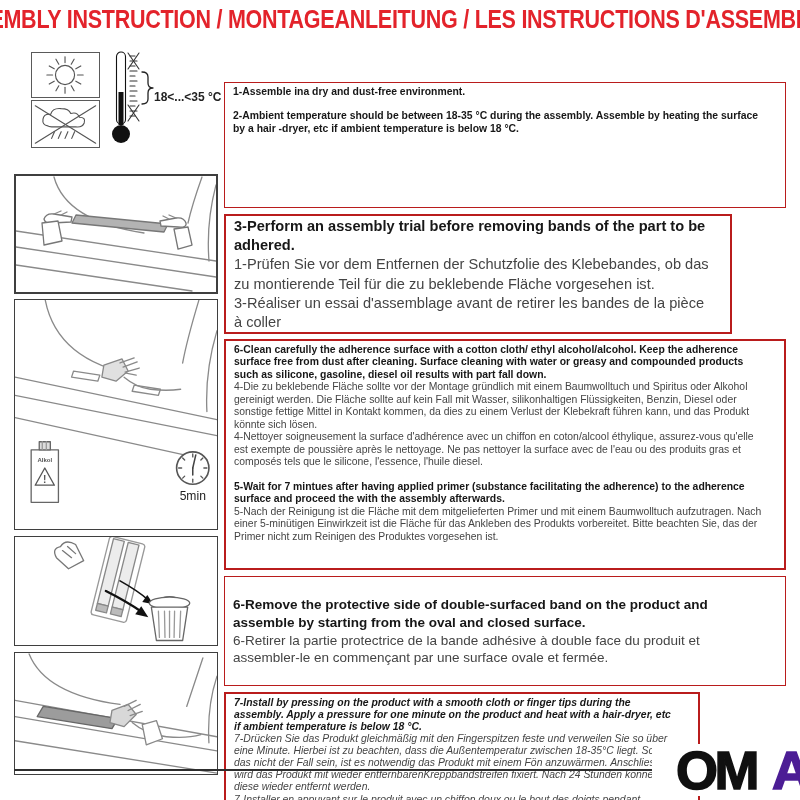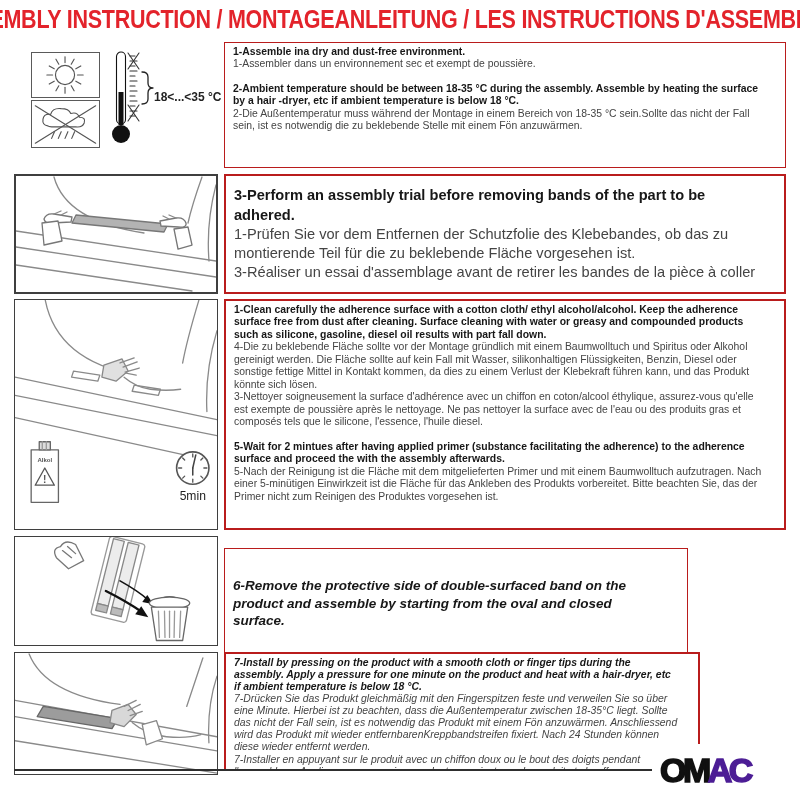--- a/index.html
+++ b/index.html
@@ -2,49 +2,49 @@
 <html><head>
 <meta charset="utf-8">
 <style>
   html,body{margin:0;padding:0;background:#fff;}
   .page{position:relative;width:800px;height:800px;background:#fff;overflow:hidden;
         font-family:"Liberation Sans",sans-serif;color:#222;}
   .title-wrap{position:absolute;left:0;top:5px;width:800px;display:flex;justify-content:center;}
   .title{font-size:25px;font-weight:700;color:#e3232b;white-space:nowrap;
          transform:scaleX(0.86);transform-origin:center;letter-spacing:-0.3px;}
   .box{position:absolute;box-sizing:border-box;background:#fff;}
-  .tbox{border:1px solid #b91c1c;padding:3px 20px 2px 8px;overflow:hidden;}
+  .tbox{border:1px solid #b91c1c;padding:3px 20px 2px 8px;overflow:hidden;margin-top:40px;}
   .ibox{border:1.5px solid #3f3f3f;overflow:hidden;}
   #r1l{left:14px;top:42px;width:204px;height:126px;}
   #r1t{left:224px;top:42px;width:562px;height:126px;border-width:1px;}
   #r2l{left:14px;top:174px;width:204px;height:120px;border-width:2px;}
-  #r2t{left:224px;top:174px;width:562px;height:120px;border-width:2.5px;display:flex;flex-direction:column;justify-content:center;}
+  #r2t{left:224px;top:174px;width:508px;height:120px;border-width:2.5px;display:flex;flex-direction:column;justify-content:center;}
   #r3l{left:14px;top:299px;width:204px;height:231px;}
   #r3t{left:224px;top:299px;width:562px;height:231px;border-width:2px;}
   #r4l{left:14px;top:536px;width:204px;height:110px;}
-  #r4t{left:224px;top:548px;width:464px;height:110px;border-width:1.5px;display:flex;flex-direction:column;justify-content:center;font-style:italic;}
+  #r4t{left:224px;top:536px;width:562px;height:110px;border-width:1.5px;display:flex;flex-direction:column;justify-content:center;}
   #r5l{left:14px;top:652px;width:204px;height:123px;}
   #r5t{left:224px;top:652px;width:476px;height:119px;border-width:2px;font-style:italic;}
   p{margin:0;color:#444;}
   p.b{color:#171717;font-weight:700;}
   .small p{font-size:10.4px;line-height:1.2;}
   .tight p{line-height:1.16;}
   .big p{font-size:14.6px;line-height:1.32;}
   .mid p{font-size:13.5px;line-height:1.3;}
   .gap{margin-top:12px;}
   .mini{position:absolute;border:1px solid #5a5a5a;background:#fff;box-sizing:border-box;}
   #sunbox{left:17px;top:10px;width:69px;height:46px;}
   #rainbox{left:17px;top:58px;width:69px;height:48px;}
   #thermo{position:absolute;left:94px;top:6px;width:64px;height:100px;}
   #templabel{position:absolute;left:140px;top:48px;font-size:12px;font-weight:700;color:#222;white-space:nowrap;}
   .art{width:100%;height:100%;display:block;}
   #bottom-rule{position:absolute;left:14px;top:769px;width:642px;height:2px;background:#2e2e2e;}
   #logo{position:absolute;left:652px;top:744px;width:140px;height:52px;background:#fff;z-index:5;
         display:flex;align-items:center;padding-left:8px;box-sizing:border-box;}
-  #logo span{font-size:34px;font-weight:700;letter-spacing:-3.5px;line-height:1;
+  #logo span{font-size:54px;font-weight:700;letter-spacing:-3.5px;line-height:1;margin-left:16px;
              -webkit-text-stroke:1.6px currentColor;}
   .logo-black{color:#101010;}
   .logo-red{color:#4c1d95;}
   svg{stroke-linecap:round;stroke-linejoin:round;}
 </style>
 </head>
 <body>
 
 <div class="page">
 
@@ -103,23 +103,21 @@
           <line x1="31" y1="3" x2="20" y2="19"></line>
         <line x1="20" y1="55" x2="31" y2="71"></line>
           <line x1="31" y1="55" x2="20" y2="71"></line>
         <path d="M 34,22 Q 40,22 40,27 L 40,33 Q 40,38 45,38 Q 40,38 40,43 L 40,49 Q 40,54 34,54" stroke="#222" stroke-width="1.3"></path>
       </svg>
     </div>
     <div id="templabel">18&lt;...&lt;35 °C</div>
   </div>
   <div class="box tbox small" id="r1t">
     <p class="b">1-Assemble ina dry and dust-free environment.</p>
-    <p>1-Assembler dans un environnement sec et exempt de poussière.</p>
     <p class="b gap">2-Ambient temperature should be between 18-35 °C  during the assembly. Assemble by heating the surface by a hair -dryer, etc if ambient temperature is below 18 °C.</p>
-    <p>2-Die Außentemperatur muss während der Montage in einem Bereich von 18-35 °C  sein.Sollte das nicht der Fall sein, ist es notwendig die zu beklebende Stelle mit einem Fön anzuwärmen.</p>
   </div>
 
   <div class="box ibox" id="r2l">
     <svg class="art" viewBox="0 0 200 114" fill="none" stroke="#8a8a8a" stroke-width="1.3">
       <path d="M 38,0 Q 50,44 128,56"></path>
       <path d="M 186,0 Q 176,28 172,46"></path>
       <path d="M 200,8 Q 190,46 193,84"></path>
       <path d="M 0,54 L 200,84"></path>
         <path d="M 0,70 L 200,100"></path>
         <path d="M 0,88 L 176,114"></path>
@@ -174,24 +172,24 @@
           <line x1="184" y1="174" x2="186" y2="176" stroke="#555"></line>
         <line x1="186" y1="156" x2="184" y2="158" stroke="#555"></line>
           <line x1="168" y1="174" x2="166" y2="176" stroke="#555"></line>
         <line x1="176" y1="166" x2="179" y2="153" stroke="#444" stroke-width="1.5"></line>
         <line x1="176" y1="166" x2="176" y2="173" stroke="#444" stroke-width="1.5"></line>
         <text x="176" y="198" font-size="12" fill="#222" stroke="none" text-anchor="middle">5min</text>
       </g>
     </svg>
   </div>
   <div class="box tbox small" id="r3t">
-    <p class="b">1-Clean carefully the adherence surface with a cotton cloth/ ethyl alcohol/alcohol. Keep the adherence surface free from dust after cleaning. Surface cleaning with water or greasy and compounded products such as silicone, gasoline, diesel oil results with part fall down.</p>
+    <p class="b">6-Clean carefully the adherence surface with a cotton cloth/ ethyl alcohol/alcohol. Keep the adherence surface free from dust after cleaning. Surface cleaning with water or greasy and compounded products such as silicone, gasoline, diesel oil results with part fall down.</p>
     <p>4-Die zu beklebende Fläche sollte vor der Montage gründlich mit einem Baumwolltuch und Spiritus oder Alkohol gereinigt werden. Die Fläche sollte auf kein Fall mit Wasser, silikonhaltigen Flüssigkeiten, Benzin, Diesel oder sonstige fettige Mittel in Kontakt kommen, da dies zu einem Verlust der Klebekraft führen kann, und das Produkt könnte sich lösen.</p>
-    <p>3-Nettoyer soigneusement la surface d'adhérence avec un chiffon en coton/alcool éthylique, assurez-vous qu'elle est exempte de poussière après le nettoyage. Ne pas nettoyer la surface avec de l'eau ou des produits gras et composés tels que le silicone, l'essence, l'huile diesel.</p>
-    <p class="b gap">5-Wait for 2 mintues after having applied primer (substance facilitating the adherence) to the adherence surface and proceed the with the assembly afterwards.</p>
+    <p>4-Nettoyer soigneusement la surface d'adhérence avec un chiffon en coton/alcool éthylique, assurez-vous qu'elle est exempte de poussière après le nettoyage. Ne pas nettoyer la surface avec de l'eau ou des produits gras et composés tels que le silicone, l'essence, l'huile diesel.</p>
+    <p class="b gap">5-Wait for 7 mintues after having applied primer (substance facilitating the adherence) to the adherence surface and proceed the with the assembly afterwards.</p>
     <p>5-Nach der Reinigung ist die Fläche mit dem mitgelieferten Primer und mit einem Baumwolltuch aufzutragen. Nach einer 5-minütigen Einwirkzeit ist die Fläche für das Ankleben des Produkts vorbereitet. Bitte beachten Sie, das der Primer nicht zum Reinigen des Produktes vorgesehen ist.</p>
   </div>
 
   <div class="box ibox" id="r4l">
     <svg class="art" viewBox="0 0 200 104" fill="none" stroke="#777" stroke-width="1.3">
       <g transform="rotate(14 100 40)">
         <rect x="84" y="0" width="36" height="80" rx="3" stroke="#999" fill="#fff"></rect>
         <rect x="88" y="2" width="11" height="66" fill="#ececec" stroke="#888"></rect>
         <rect x="88" y="68" width="11" height="7" fill="#bbb" stroke="#888"></rect>
         <rect x="103" y="2" width="11" height="66" fill="#ececec" stroke="#888"></rect>
@@ -209,20 +207,21 @@
       <path d="M 135,68 L 171,68 L 166,101 L 140,101 Z" fill="#fff" stroke="#666"></path>
       <line x1="142" y1="72" x2="143" y2="98" stroke="#999"></line>
         <line x1="148" y1="72" x2="148.5" y2="98" stroke="#999"></line>
       <line x1="153" y1="72" x2="153" y2="98" stroke="#999"></line>
         <line x1="158" y1="72" x2="157.5" y2="98" stroke="#999"></line>
       <line x1="164" y1="72" x2="163" y2="98" stroke="#999"></line>
     </svg>
   </div>
   <div class="box tbox mid" id="r4t">
     <p class="b">6-Remove the protective side of double-surfaced band on the product and assemble by starting from the oval and closed surface.</p>
+    <p>6-Retirer la partie protectrice de la bande adhésive à double face du produit et assembler-le en commençant par une surface ovale et fermée.</p>
   </div>
 
   <div class="box ibox" id="r5l">
     <svg class="art" viewBox="0 0 200 118" fill="none" stroke="#8a8a8a" stroke-width="1.3">
       <path d="M 14,0 Q 30,40 104,50"></path>
       <path d="M 186,4 Q 176,34 170,52"></path>
       <path d="M 200,22 Q 190,52 192,88"></path>
       <path d="M 0,46 L 200,82"></path>
         <path d="M 0,62 L 200,96"></path>
         <path d="M 0,86 L 200,118"></path>

